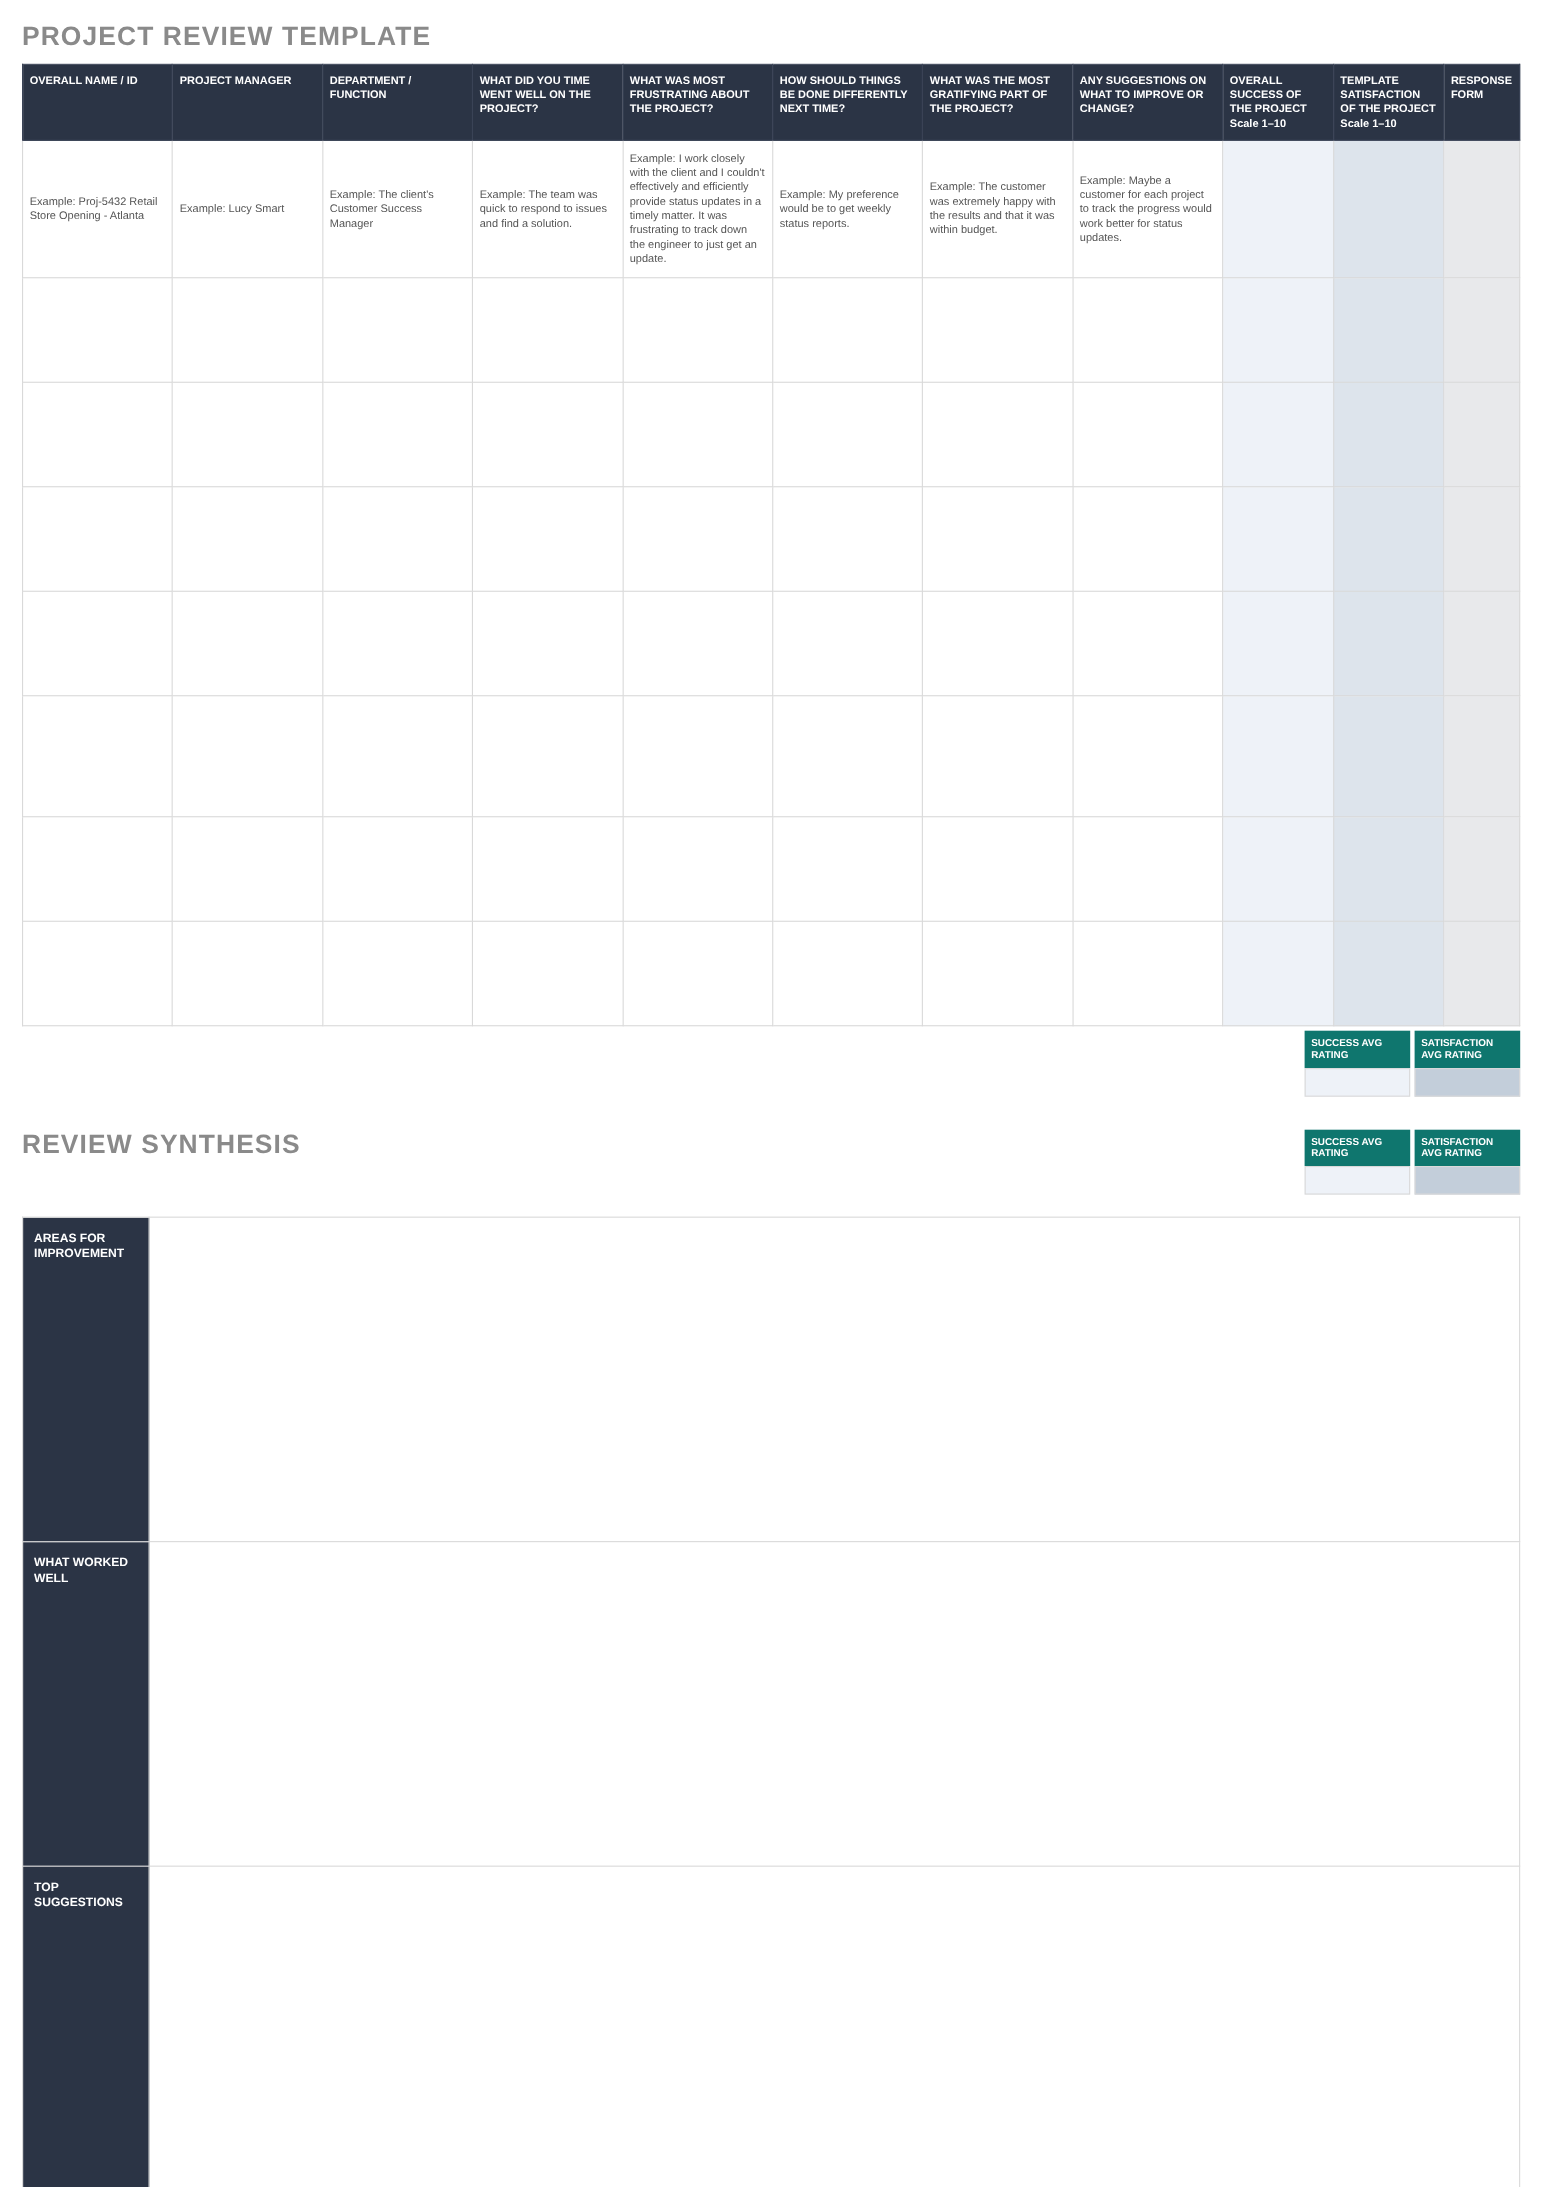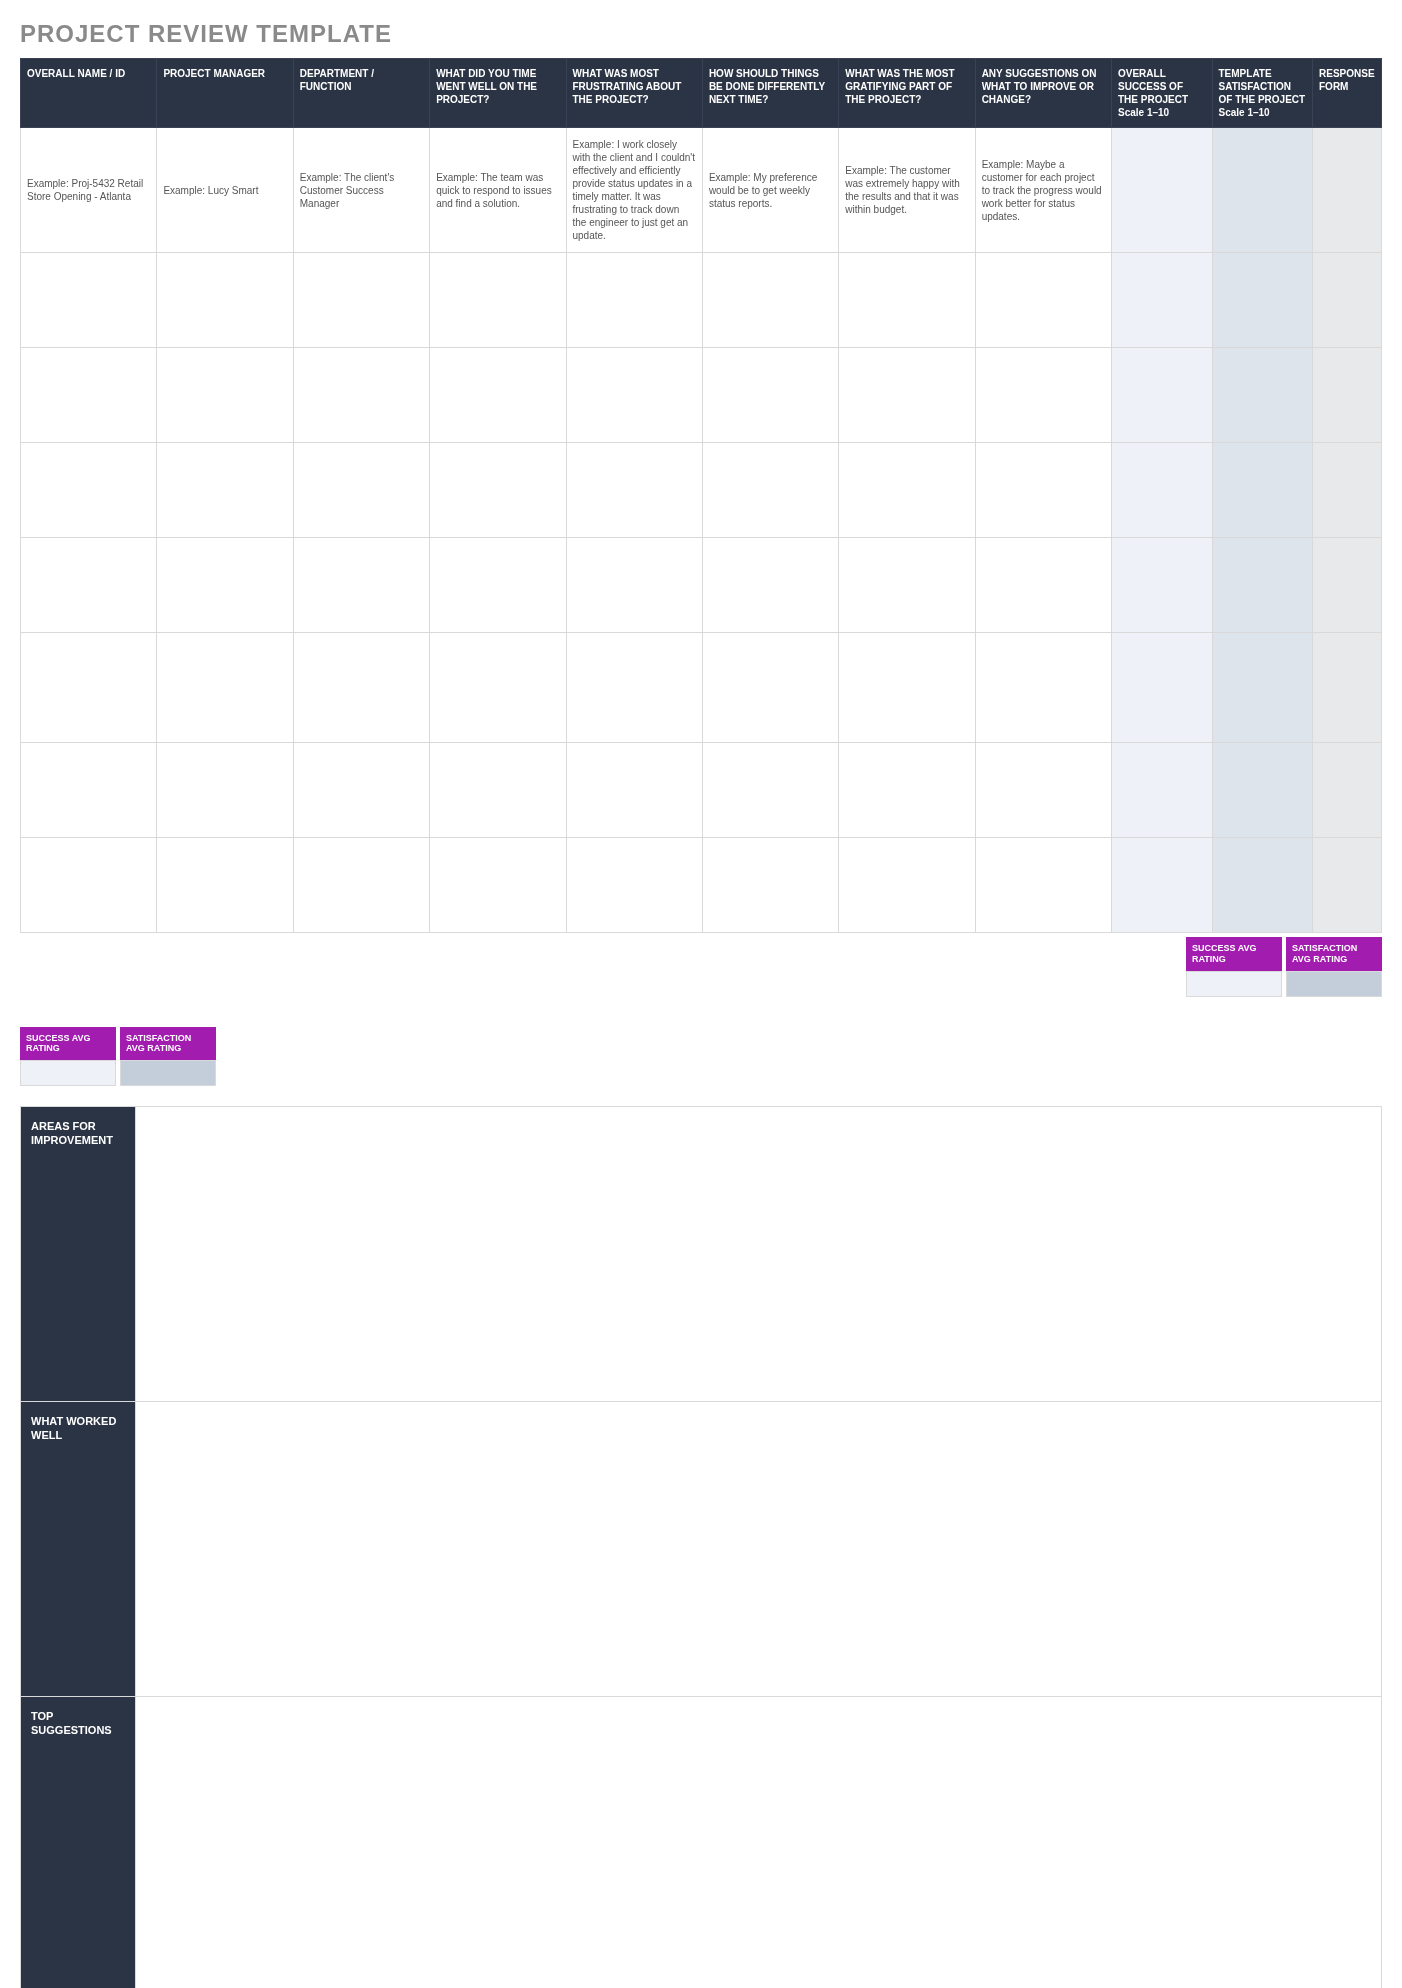--- a/index.html
+++ b/index.html
@@ -61,21 +61,21 @@
   .avg-wrap {
     display: flex;
     justify-content: flex-end;
     margin-top: 4px;
     gap: 4px;
   }
   .avg-block {
     width: 96px;
   }
   .avg-head {
-    background: #a21caf;
+    background: #0f766e;
     color: #fff;
     font-size: 9px;
     font-weight: bold;
     padding: 6px 6px;
     line-height: 1.2;
   }
   .avg-body {
     height: 26px;
     border: 1px solid #d9d9d9;
   }
@@ -248,20 +248,21 @@
     <div class="avg-head">SUCCESS AVG RATING</div>
     <div class="avg-body s1"></div>
   </div>
   <div class="avg-block">
     <div class="avg-head">SATISFACTION AVG RATING</div>
     <div class="avg-body s2"></div>
   </div>
 </div>
 
 <div class="synth-row">
+  <div class="section-title">REVIEW SYNTHESIS</div>
   <div class="avg-wrap" style="margin-top:0;">
     <div class="avg-block">
       <div class="avg-head">SUCCESS AVG RATING</div>
       <div class="avg-body s1"></div>
     </div>
     <div class="avg-block">
       <div class="avg-head">SATISFACTION AVG RATING</div>
       <div class="avg-body s2"></div>
     </div>
   </div>

